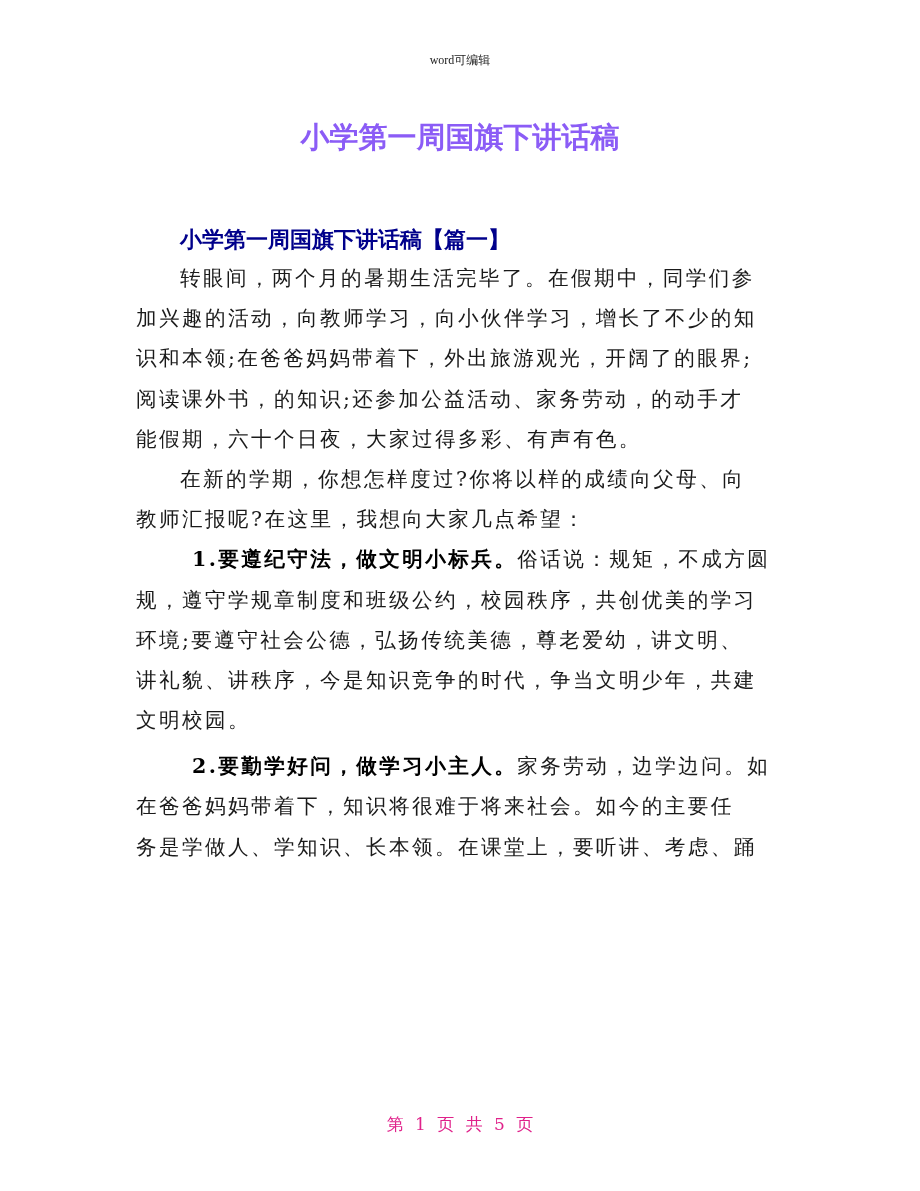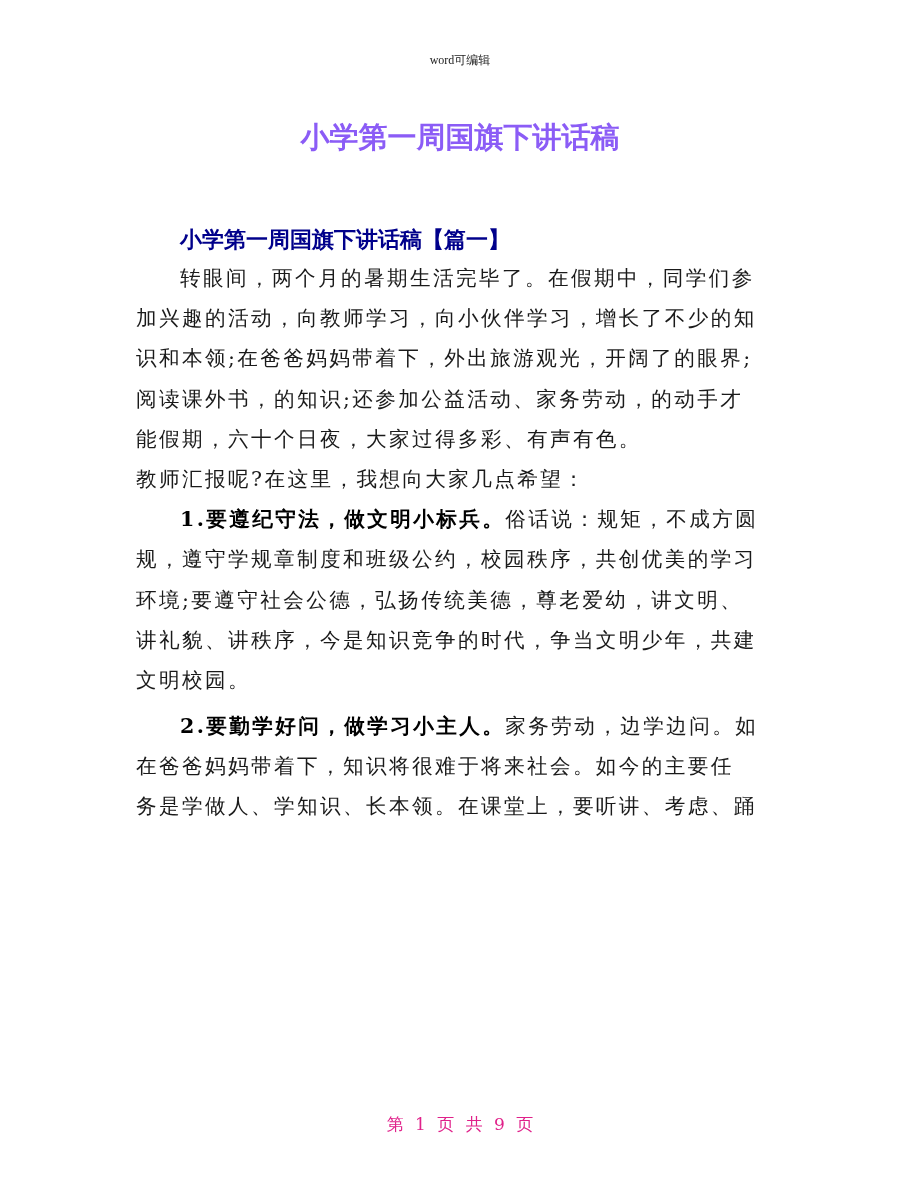--- a/index.html
+++ b/index.html
@@ -4,43 +4,44 @@
 <style>
   html, body { margin: 0; padding: 0; background: #ffffff; }
   body { width: 920px; height: 1191px; position: relative; overflow: hidden; font-family: "DejaVu Serif", "Liberation Serif", serif; }
   .header-note { position: absolute; top: 52px; left: 0; width: 920px; text-align: center; font-size: 12px; color: #222; font-family: "Liberation Serif", "DejaVu Serif", serif; }
   .doc-title { position: absolute; top: 118px; left: 0; width: 920px; text-align: center; font-size: 29px; font-weight: bold; color: #8b5cf6; font-family: "DejaVu Sans", "Liberation Sans", sans-serif; letter-spacing: 0px; }
   .section-title { position: absolute; top: 225px; left: 180px; font-size: 22px; font-weight: bold; color: #00008b; font-family: Liberation Sans, sans-serif; }
   .body { position: absolute; top: 258px; left: 136px; width: 650px; font-size: 20.6px; line-height: 40.2px; color: #1a1a1a; font-family: "DejaVu Serif", "Liberation Serif", serif; letter-spacing: 2.4px; }
   .line { white-space: nowrap; height: 40.2px; }
   .indent { padding-left: 44px; }
   .gap { height: 6px; }
-  .bold { font-weight: bold; color: #000; }
+  .bold { font-weight: bold; color: #000; margin-left: 12px; }
   .footer { position: absolute; top: 1113px; left: 0; width: 920px; text-align: center; font-size: 17px; color: #e0218a; font-family: "DejaVu Serif", "Liberation Serif", serif; word-spacing: 6px; }
 </style>
 </head>
 <body>
 
 <div class="header-note">word可编辑</div>
 
 <div class="doc-title">小学第一周国旗下讲话稿</div>
 
 <div class="section-title">小学第一周国旗下讲话稿【篇一】</div>
 
 <div class="body">
   <div class="line indent">转眼间，两个月的暑期生活完毕了。在假期中，同学们参</div>
   <div class="line">加兴趣的活动，向教师学习，向小伙伴学习，增长了不少的知</div>
   <div class="line">识和本领;在爸爸妈妈带着下，外出旅游观光，开阔了的眼界;</div>
   <div class="line">阅读课外书，的知识;还参加公益活动、家务劳动，的动手才</div>
   <div class="line">能假期，六十个日夜，大家过得多彩、有声有色。</div>
+  <div class="line indent">在新的学期，你想怎样度过?你将以样的成绩向父母、向</div>
   <div class="line">教师汇报呢?在这里，我想向大家几点希望：</div>
   <div class="line indent"><span class="bold">1.要遵纪守法，做文明小标兵。</span><span>俗话说：规矩，不成方圆</span></div>
   <div class="line">规，遵守学规章制度和班级公约，校园秩序，共创优美的学习</div>
   <div class="line">环境;要遵守社会公德，弘扬传统美德，尊老爱幼，讲文明、</div>
   <div class="line">讲礼貌、讲秩序，今是知识竞争的时代，争当文明少年，共建</div>
   <div class="line">文明校园。</div>
   <div class="gap"></div>
   <div class="line indent"><span class="bold">2.要勤学好问，做学习小主人。</span><span>家务劳动，边学边问。如</span></div>
   <div class="line">在爸爸妈妈带着下，知识将很难于将来社会。如今的主要任</div>
   <div class="line">务是学做人、学知识、长本领。在课堂上，要听讲、考虑、踊</div>
 </div>
 
-<div class="footer">第 1 页 共 9 页</div>
+<div class="footer">第 1 页 共 5 页</div>
 
 </body></html>

